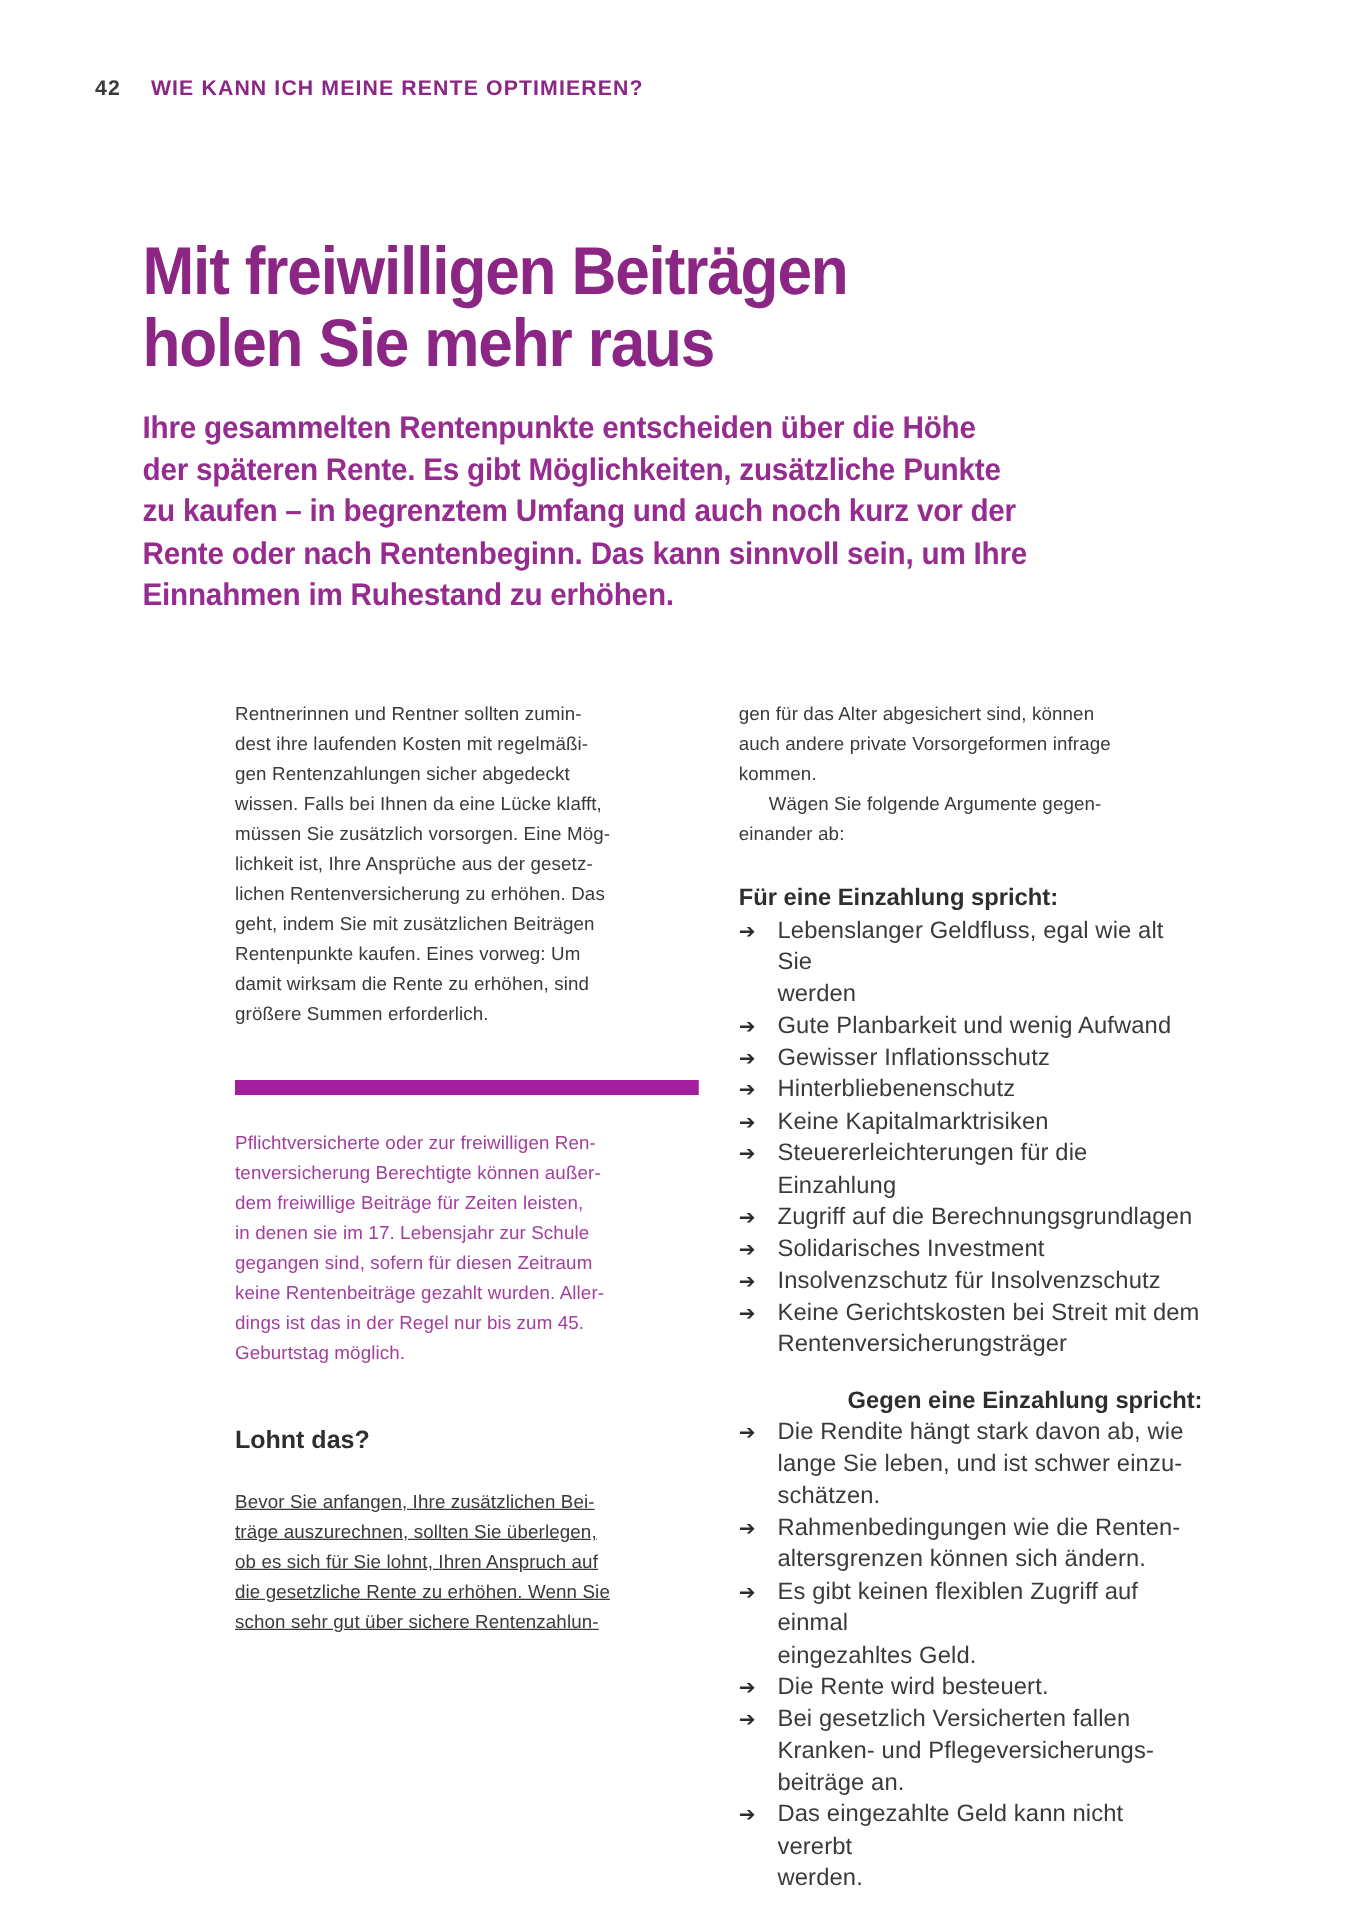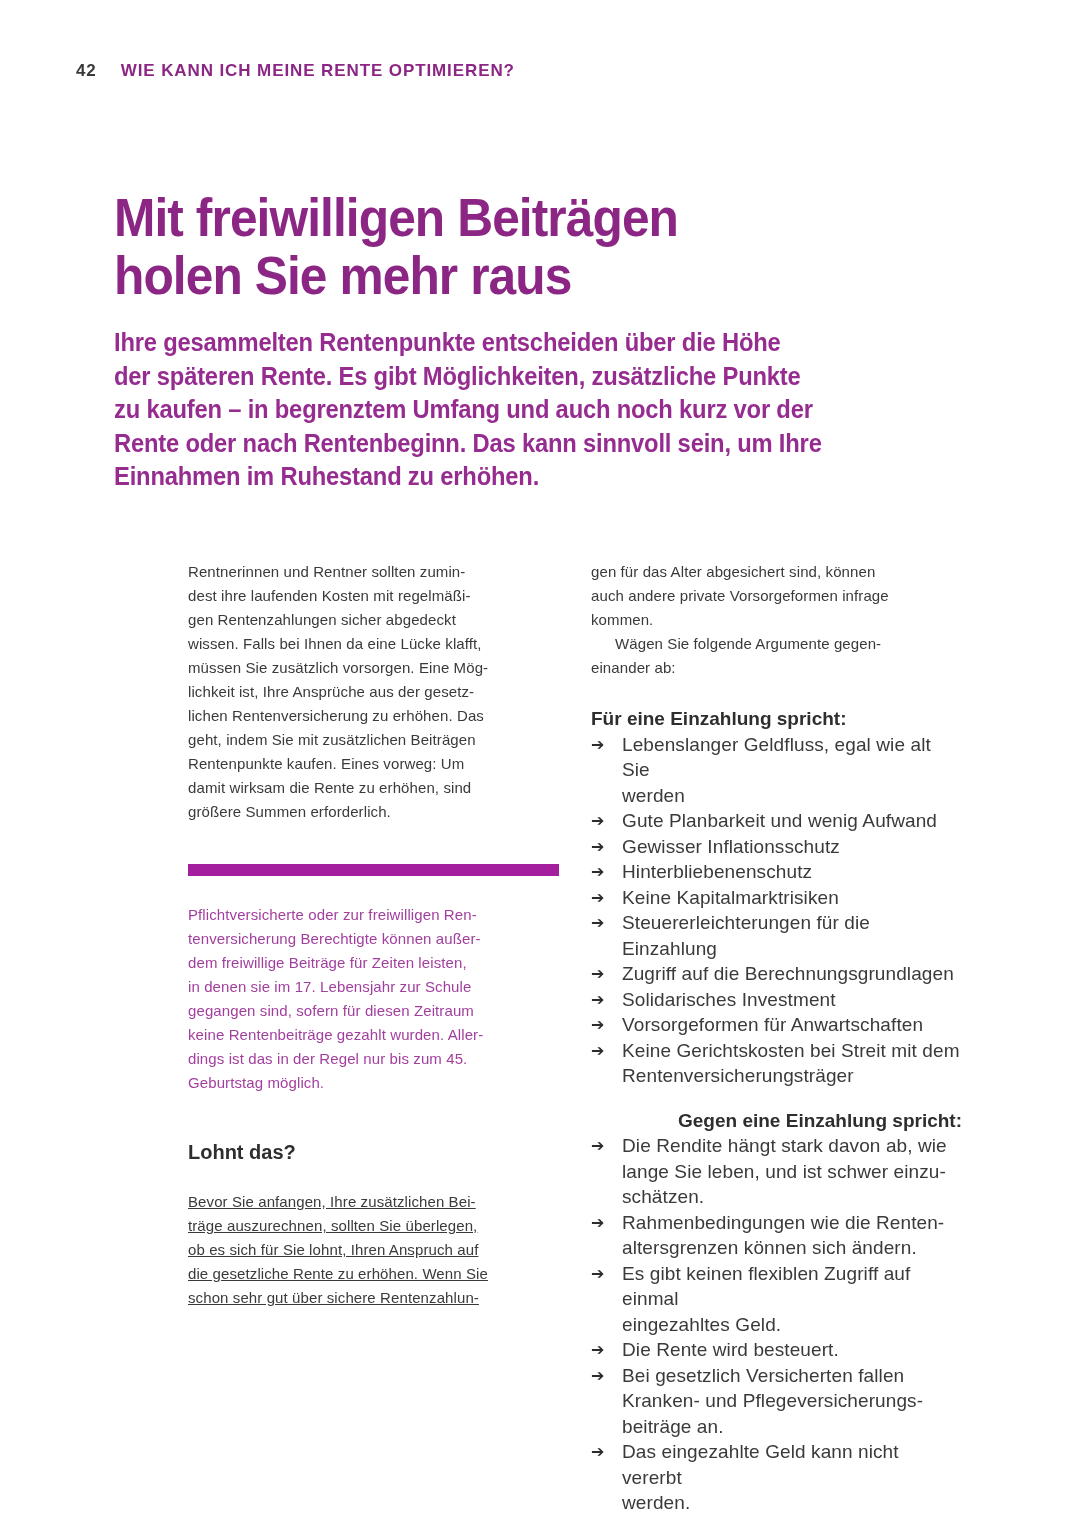--- a/index.html
+++ b/index.html
@@ -194,21 +194,21 @@
     <span class="bullet-text lines">Zugriff auf die Berechnungsgrundlagen</span>
   </li>
 
   <li class="bullet-item">
     <span class="arrow">➔</span>
     <span class="bullet-text lines">Solidarisches Investment</span>
   </li>
 
   <li class="bullet-item">
     <span class="arrow">➔</span>
-    <span class="bullet-text lines">Vorsorgeformen für Anwartschaften</span>
+    <span class="bullet-text lines">Insolvenzschutz für Insolvenzschutz</span>
   </li>
 
   <li class="bullet-item">
     <span class="arrow">➔</span>
     <span class="bullet-text lines">Keine Gerichtskosten bei Streit mit dem
 Rentenversicherungsträger</span>
   </li>
 </ul>
       <h4 class="list-heading contra">Gegen eine Einzahlung spricht:</h4>
       <ul class="bullet-list">

